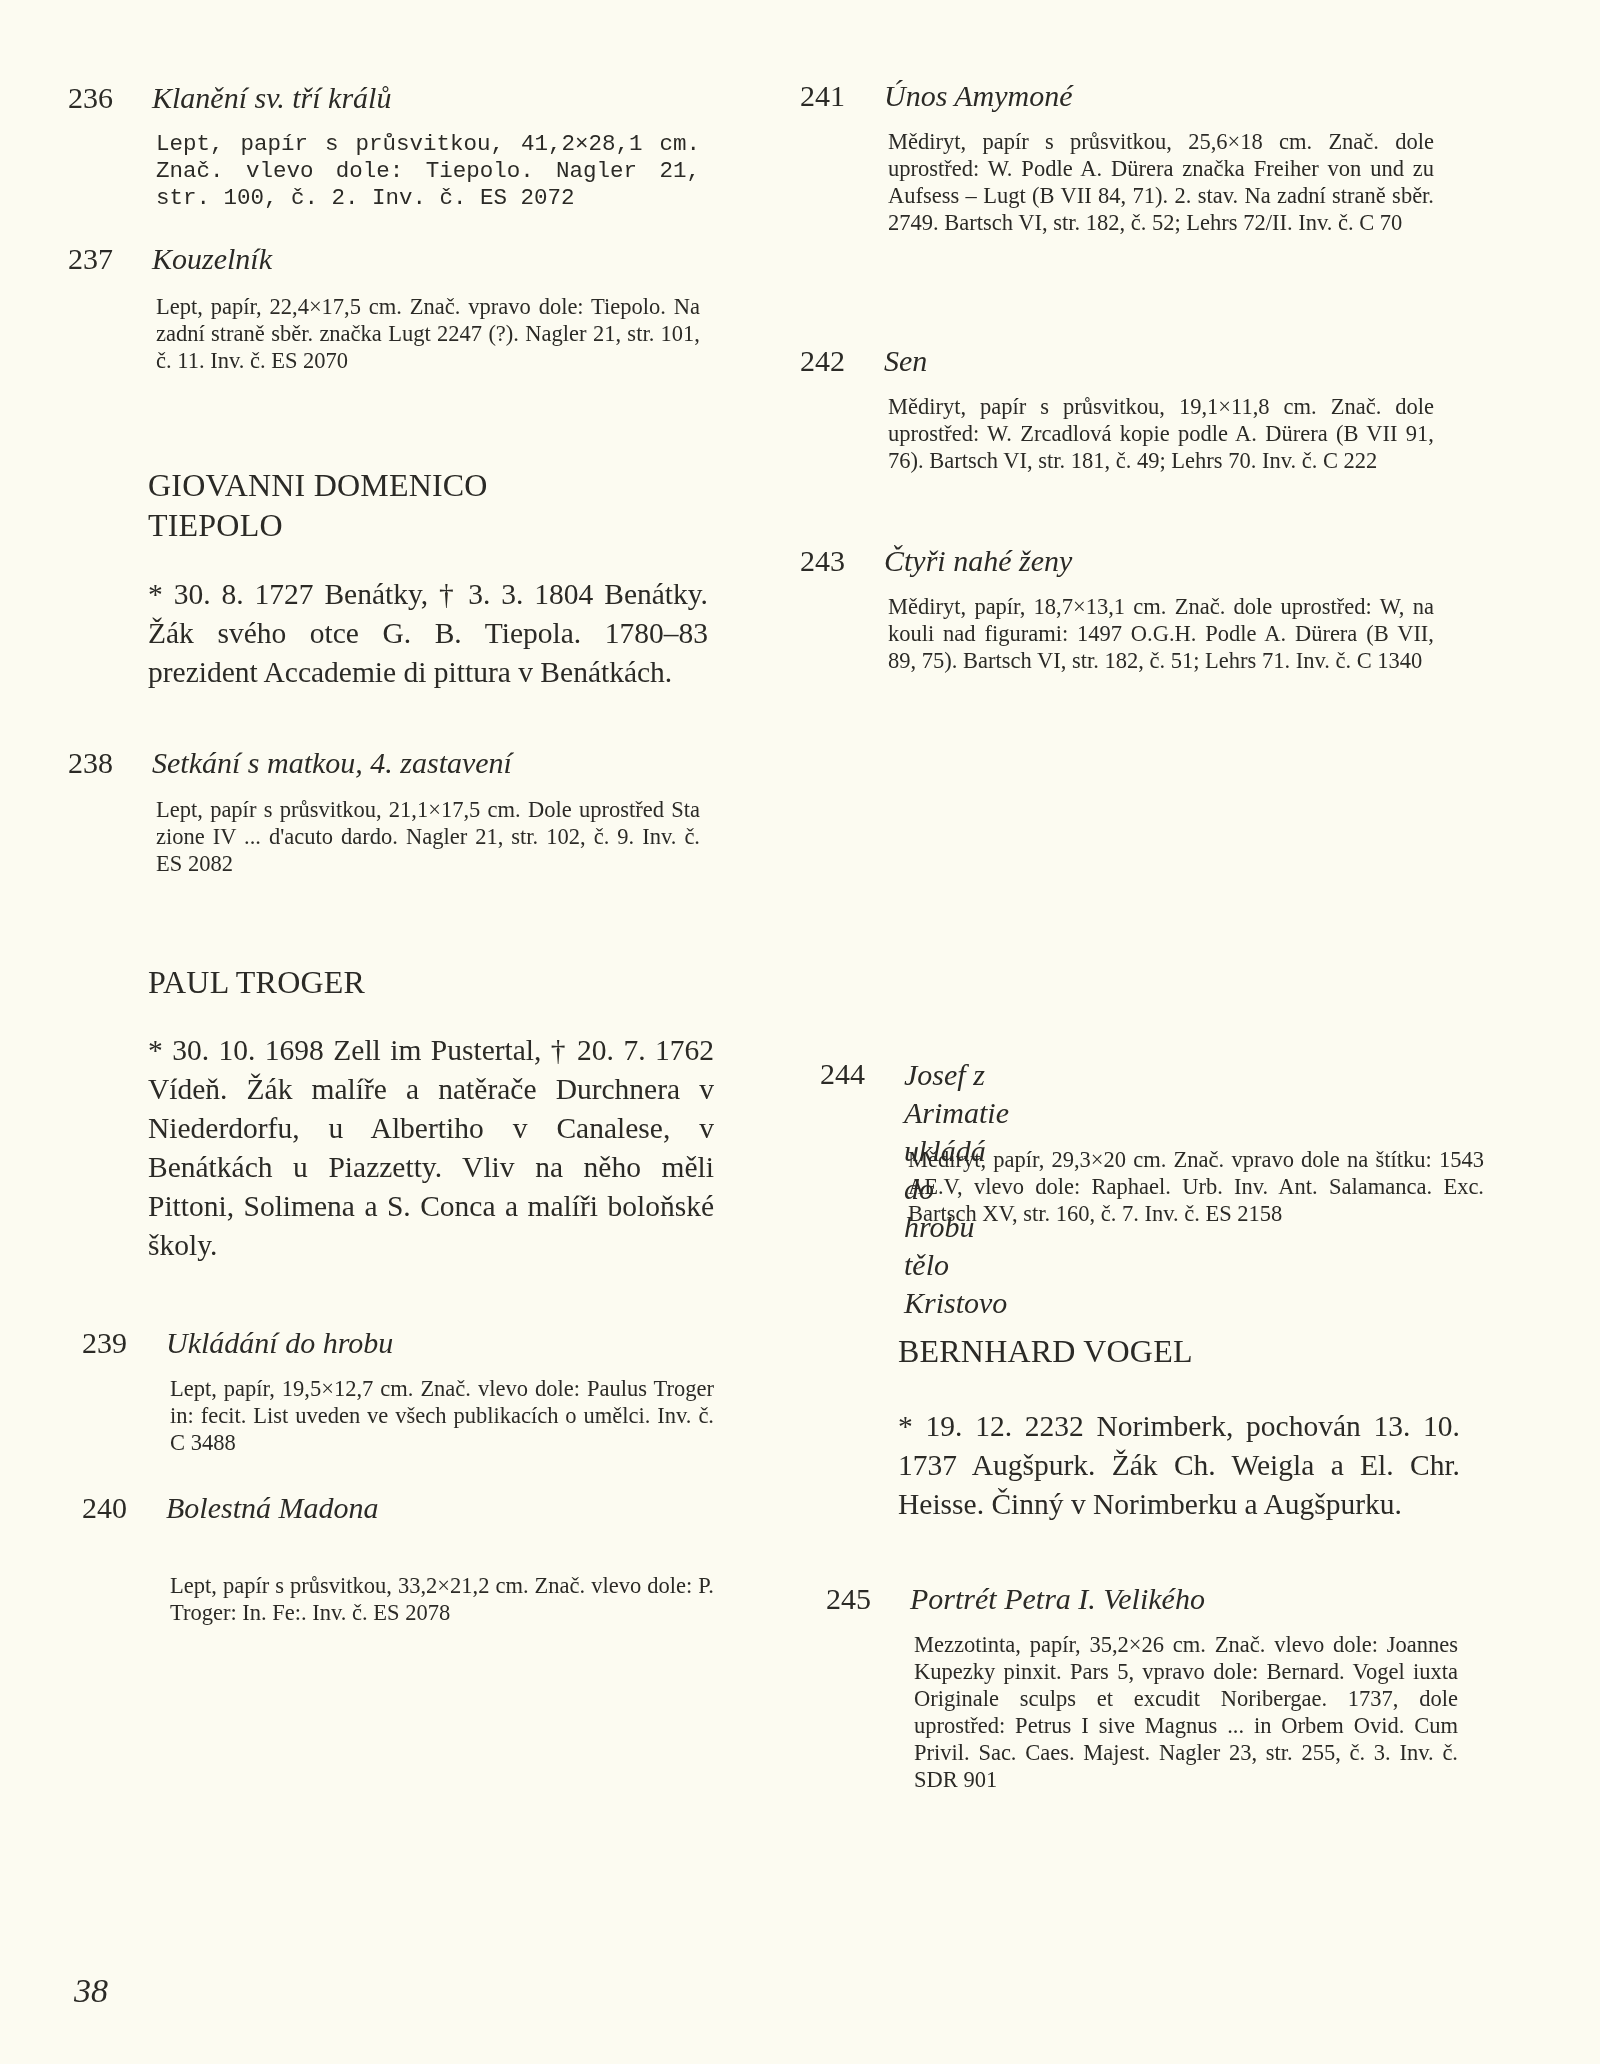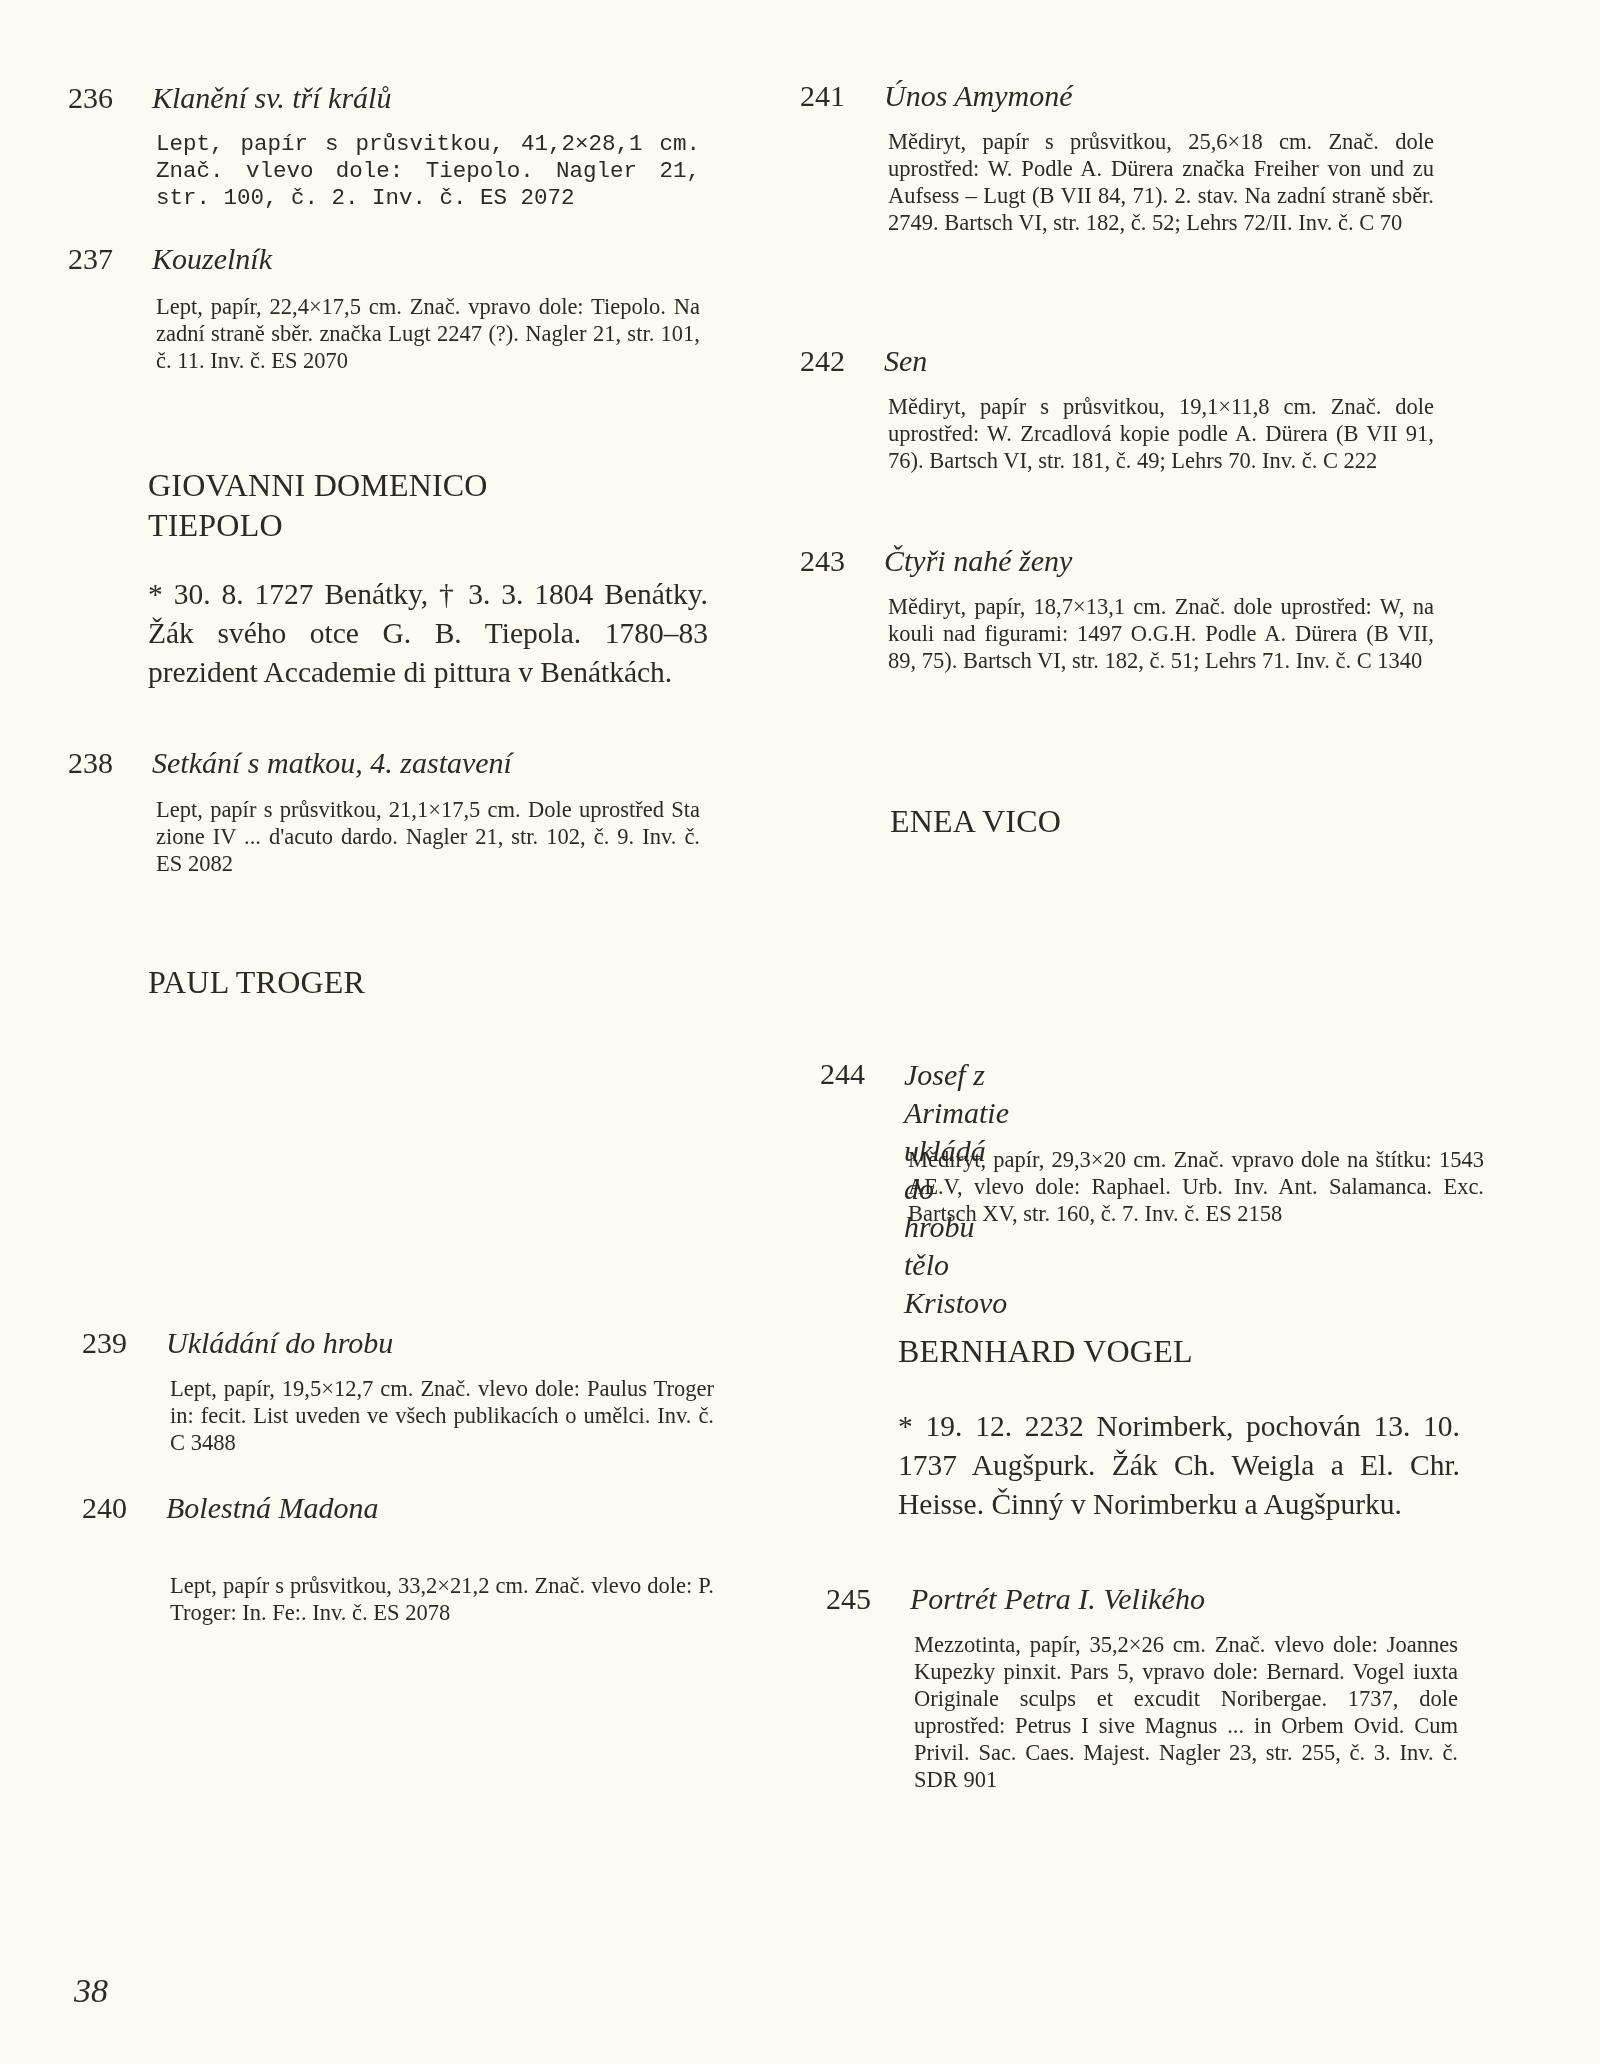--- a/index.html
+++ b/index.html
@@ -73,20 +73,21 @@
   </div>
 
   <div class="entry" style="top:745px;">
     <span class="num">238</span>
     <span class="title">Setkání s matkou, 4. zastavení</span>
     <div class="desc w544" style="top:51px;">Lept, papír s průsvitkou, 21,1×17,5 cm. Dole uprostřed Sta zione IV ... d'acuto dardo. Nagler 21, str. 102, č. 9. Inv. č. ES 2082</div>
   </div>
 
   <div class="artist" style="top:962px; width:566px;">
     <div class="name">PAUL TROGER</div>
+    <div class="bio" style="margin-top:29px;">* 30. 10. 1698 Zell im Pustertal, † 20. 7. 1762 Vídeň. Žák malíře a natěrače Durchnera v Niederdorfu, u Albertiho v Canalese, v Benátkách u Piazzetty. Vliv na něho měli Pittoni, Solimena a S. Conca a malíři boloňské školy.</div>
   </div>
 
   <div class="entry" style="top:1325px; left:14px;">
     <span class="num">239</span>
     <span class="title">Ukládání do hrobu</span>
     <div class="desc" style="top:50px; width:544px;">Lept, papír, 19,5×12,7 cm. Znač. vlevo dole: Paulus Troger in: fecit. List uveden ve všech publikacích o umělci. Inv. č. C 3488</div>
   </div>
 
   <div class="entry" style="top:1490px; left:14px;">
     <span class="num">240</span>
@@ -112,21 +113,20 @@
     <div class="desc" style="top:50px; width:546px;">Mědiryt, papír s průsvitkou, 19,1×11,8 cm. Znač. dole uprostřed: W. Zrcadlová kopie podle A. Dürera (B VII 91, 76). Bartsch VI, str. 181, č. 49; Lehrs 70. Inv. č. C 222</div>
   </div>
 
   <div class="entry" style="top:543px;">
     <span class="num">243</span>
     <span class="title">Čtyři nahé ženy</span>
     <div class="desc" style="top:50px; width:546px;">Mědiryt, papír, 18,7×13,1 cm. Znač. dole uprostřed: W, na kouli nad figurami: 1497 O.G.H. Podle A. Dürera (B VII, 89, 75). Bartsch VI, str. 182, č. 51; Lehrs 71. Inv. č. C 1340</div>
   </div>
 
   <div class="artist" style="top:801px; left:90px; width:568px;">
-    <div class="name">ENEA VICO</div>
   </div>
 
   <div class="entry" style="top:1056px; left:20px;">
     <span class="num">244</span>
     <span class="title" style="white-space:pre-line; line-height:38px;">Josef z Arimatie ukládá do hrobu
 tělo Kristovo</span>
     <div class="desc" style="top:90px; width:576px;">Mědiryt, papír, 29,3×20 cm. Znač. vpravo dole na štítku: 1543 AE.V, vlevo dole: Raphael. Urb. Inv. Ant. Salamanca. Exc. Bartsch XV, str. 160, č. 7. Inv. č. ES 2158</div>
   </div>
 
   <div class="artist" style="top:1331px; left:98px; width:562px;">

